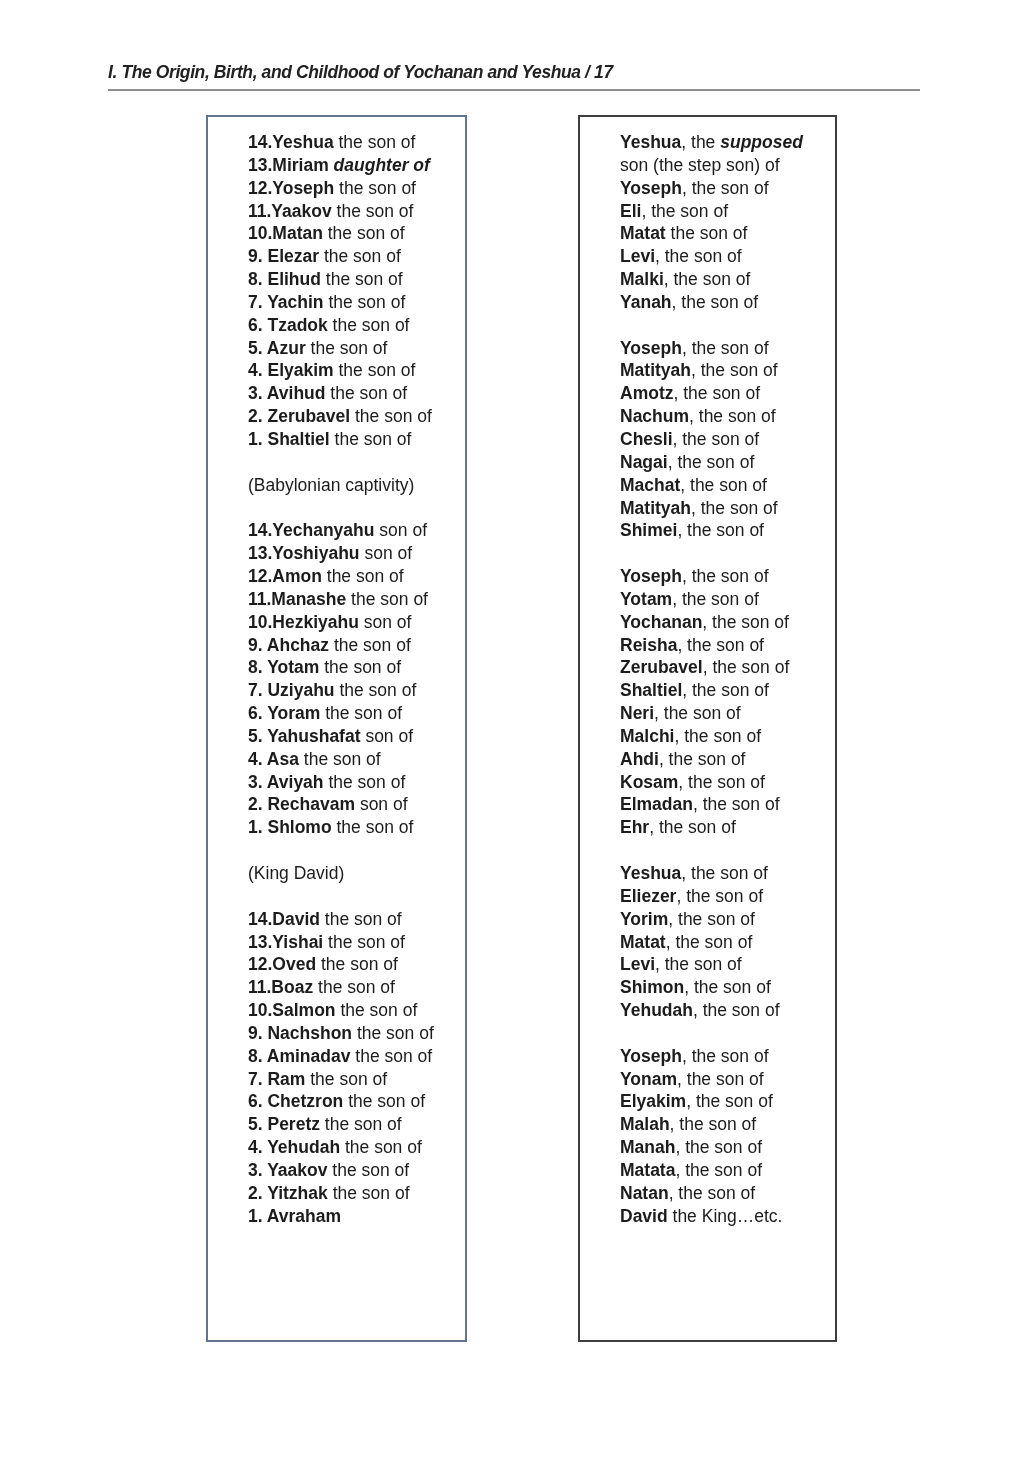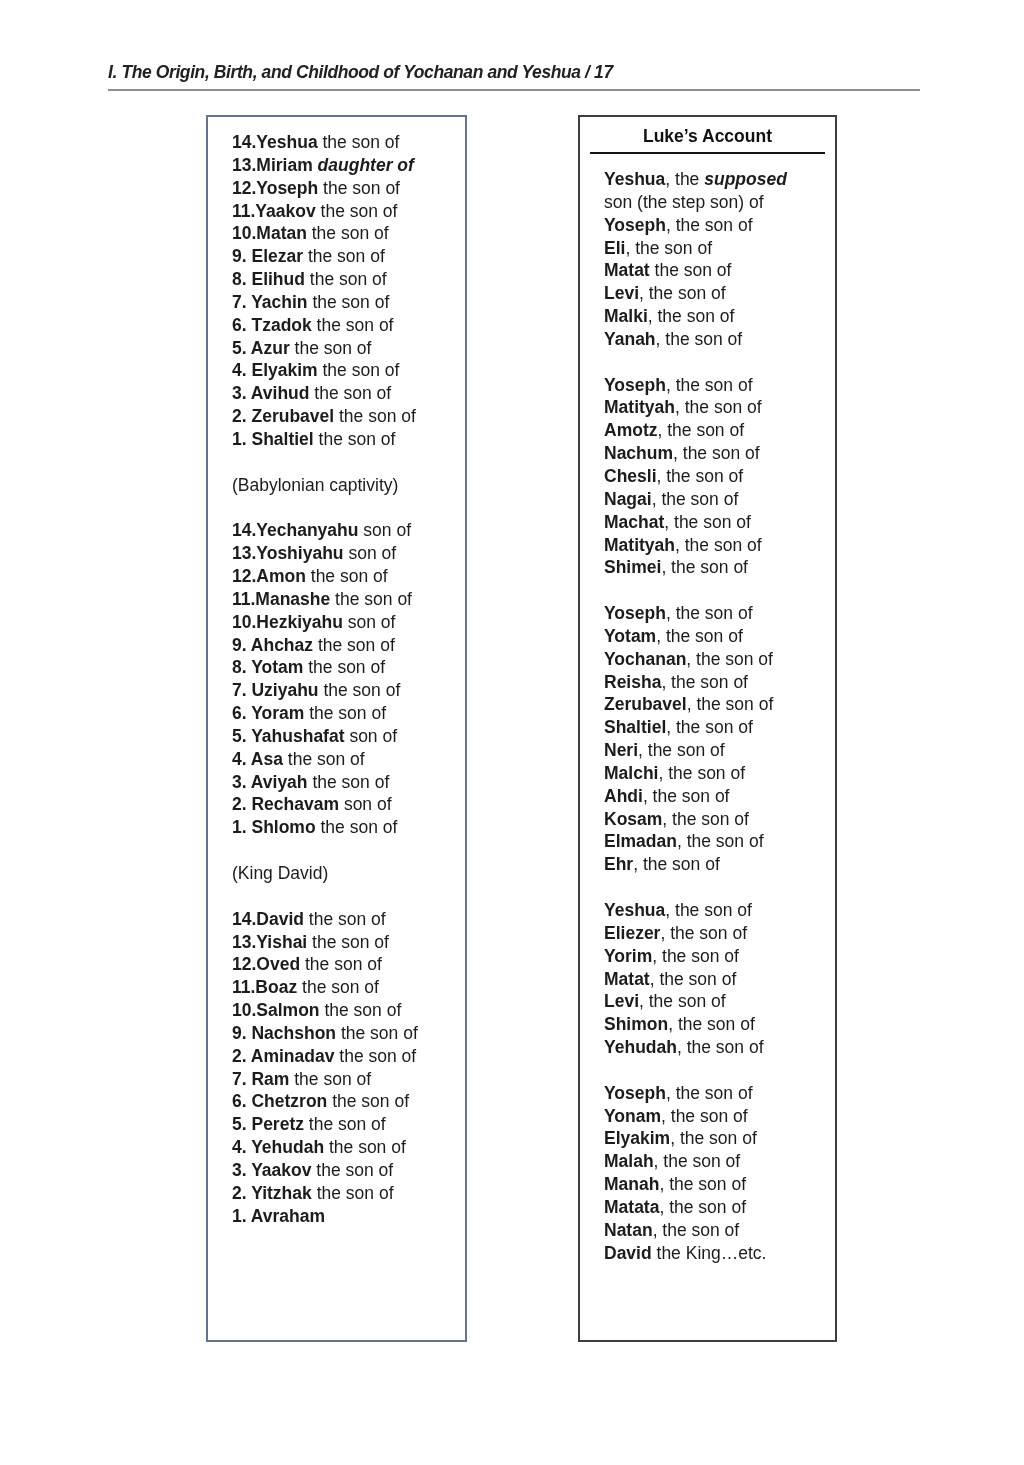--- a/index.html
+++ b/index.html
@@ -57,22 +57,23 @@
     margin: 9px 10px 0 10px;
     padding-bottom: 5px;
     border-bottom: 2px solid #111111;
     text-align: center;
     font-size: 17.5px;
     font-weight: bold;
     color: #111111;
   }
   .box-lines {
     margin-top: 14px;
-    padding-left: 24px;
+    padding-left: 32px;
     padding-right: 4px;
+    margin-left: 8px;
   }
   .line {
     font-size: 17.5px;
     line-height: 22.85px;
     white-space: nowrap;
     color: #1c1c1c;
   }
   .line .b { font-weight: bold; }
   .line .i { font-style: italic; font-weight: bold; }
   .line .r { font-weight: normal; }
@@ -121,33 +122,32 @@
         <div class="line"><span class="b">1. Shlomo</span><span class="r"> the son of</span></div>
         <div class="line">&nbsp;</div>
         <div class="line"><span class="r">(King David)</span></div>
         <div class="line">&nbsp;</div>
         <div class="line"><span class="b">14.David</span><span class="r"> the son of</span></div>
         <div class="line"><span class="b">13.Yishai</span><span class="r"> the son of</span></div>
         <div class="line"><span class="b">12.Oved</span><span class="r"> the son of</span></div>
         <div class="line"><span class="b">11.Boaz</span><span class="r"> the son of</span></div>
         <div class="line"><span class="b">10.Salmon</span><span class="r"> the son of</span></div>
         <div class="line"><span class="b">9. Nachshon</span><span class="r"> the son of</span></div>
-        <div class="line"><span class="b">2. Aminadav</span><span class="r"> the son of</span></div>
+        <div class="line"><span class="b">8. Aminadav</span><span class="r"> the son of</span></div>
         <div class="line"><span class="b">7. Ram</span><span class="r"> the son of</span></div>
         <div class="line"><span class="b">6. Chetzron</span><span class="r"> the son of</span></div>
         <div class="line"><span class="b">5. Peretz</span><span class="r"> the son of</span></div>
         <div class="line"><span class="b">4. Yehudah</span><span class="r"> the son of</span></div>
         <div class="line"><span class="b">3. Yaakov</span><span class="r"> the son of</span></div>
         <div class="line"><span class="b">2. Yitzhak</span><span class="r"> the son of</span></div>
         <div class="line"><span class="b">1. Avraham</span></div>
       </div>
   </div>
 
   <div class="geno-box box-luke">
-    <div class="box-title">Luke’s Account</div>
     <div class="box-lines">
         <div class="line"><span class="b">Yeshua</span><span class="r">, the </span><span class="i">supposed</span></div>
         <div class="line"><span class="r">son (the step son) of</span></div>
         <div class="line"><span class="b">Yoseph</span><span class="r">, the son of</span></div>
         <div class="line"><span class="b">Eli</span><span class="r">, the son of</span></div>
         <div class="line"><span class="b">Matat</span><span class="r"> the son of</span></div>
         <div class="line"><span class="b">Levi</span><span class="r">, the son of</span></div>
         <div class="line"><span class="b">Malki</span><span class="r">, the son of</span></div>
         <div class="line"><span class="b">Yanah</span><span class="r">, the son of</span></div>
         <div class="line">&nbsp;</div>

